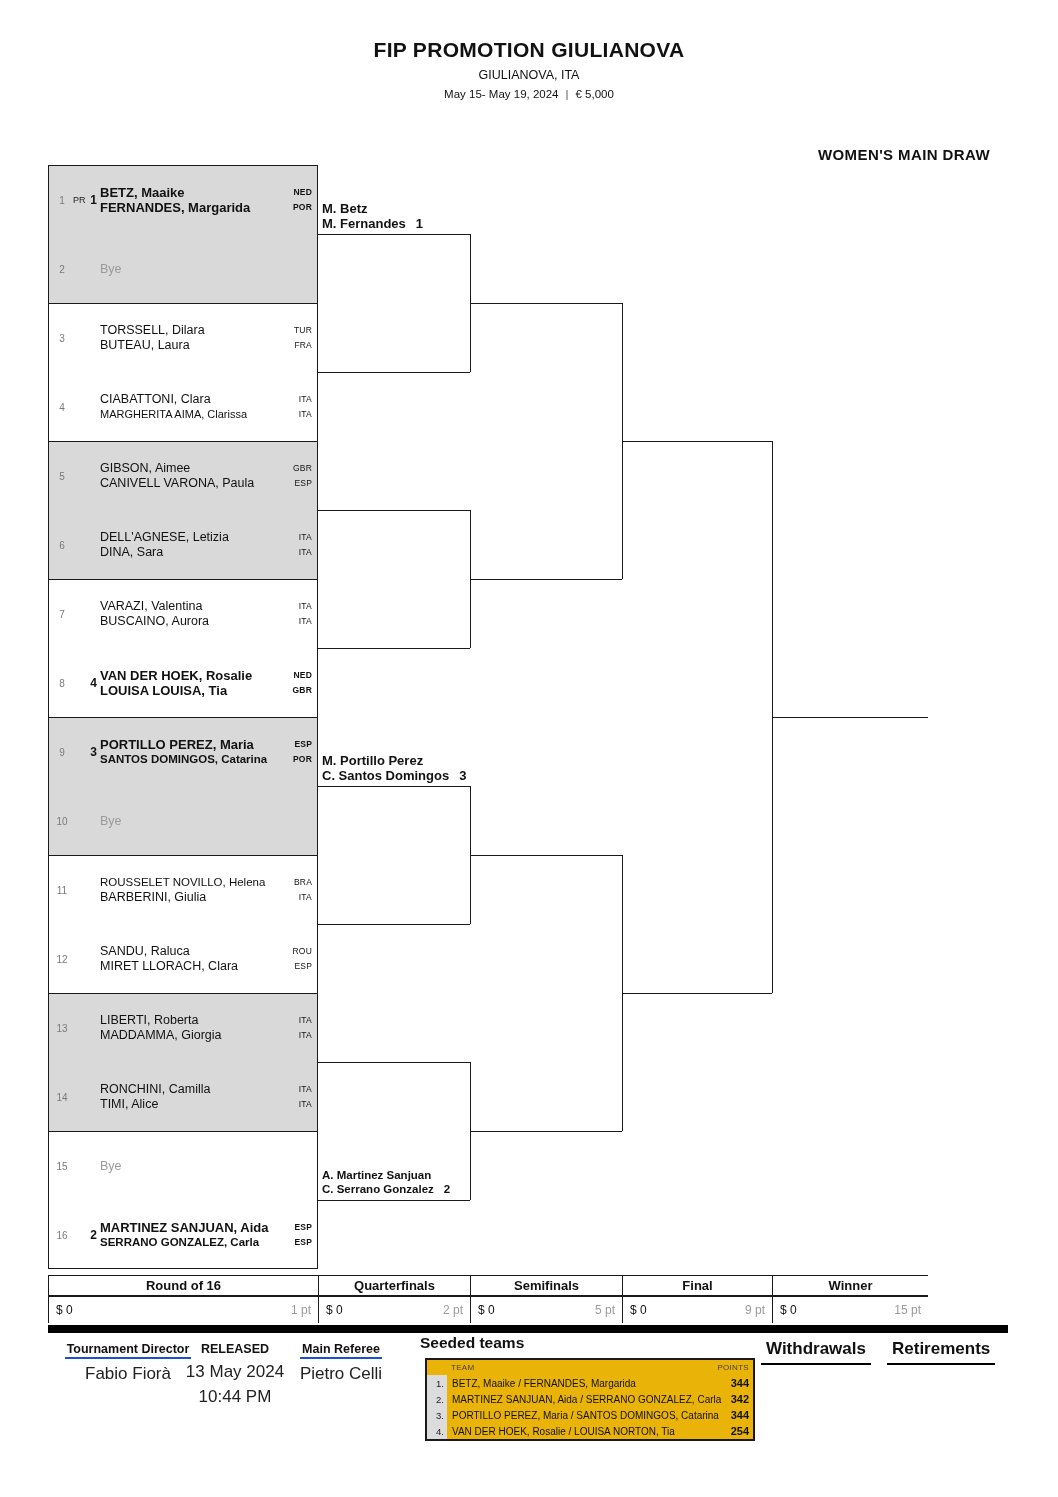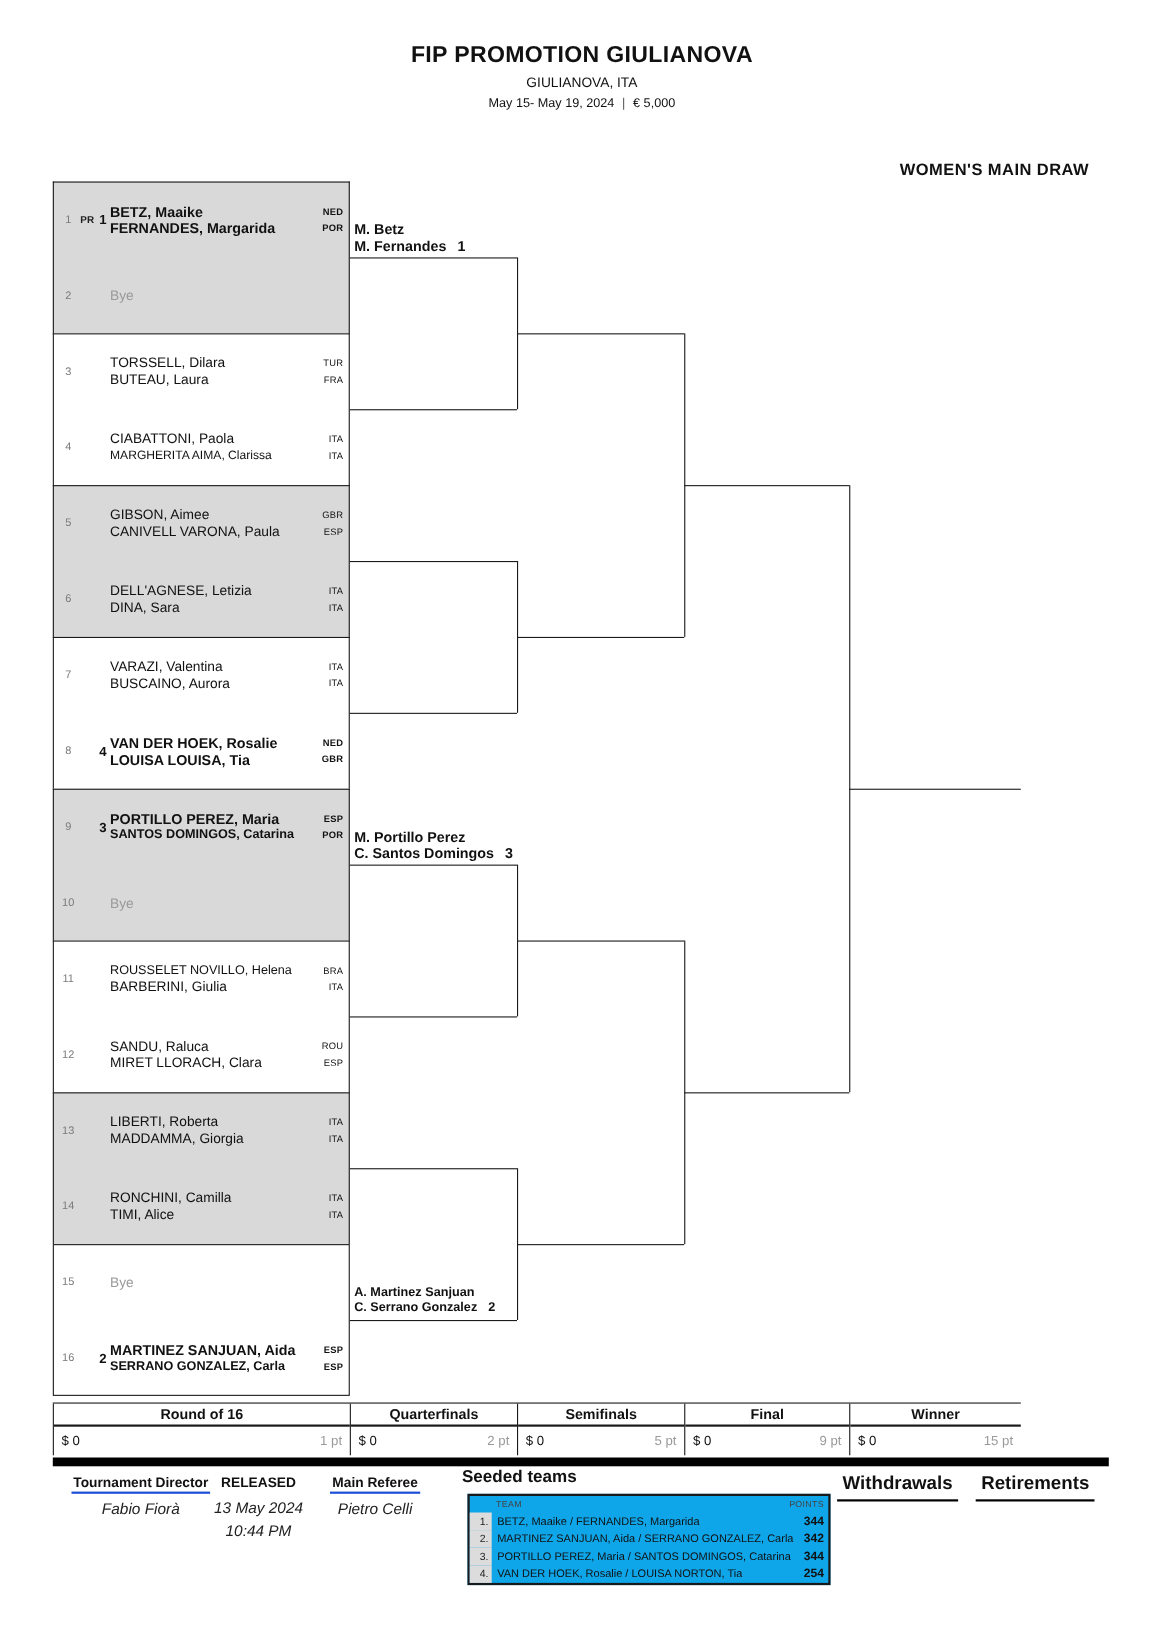--- a/index.html
+++ b/index.html
@@ -19,21 +19,21 @@
   .block { position:absolute; left:48px; width:270px; height:138px;
            border-left:1px solid #1a1a1a; border-right:1px solid #1a1a1a; border-top:1px solid #1a1a1a; }
   .block.gray { background:#d9d9d9; }
   .block.last { border-bottom:1px solid #1a1a1a; }
 
   
   .entry { position:absolute; left:48px; width:270px; height:69px; display:flex; align-items:center; }
   .pos   { position:absolute; left:6px; top:50%; transform:translateY(-50%);
            width:16px; text-align:center; font-size:10px; color:#7a7a7a; }
   .prtag { position:absolute; left:25px; top:50%; transform:translateY(-50%);
-           font-size:9px; font-weight:bold; color:#222; }
+           font-size:9px; font-weight:normal; color:#222; }
   .seed  { position:absolute; left:34px; top:50%; transform:translateY(-50%);
            width:15px; text-align:right; font-size:12px; font-weight:bold; color:#111; }
   .names { flex:1; margin-left:52px; margin-right:6px; }
   .nline { display:flex; justify-content:space-between; align-items:center; height:15px; }
   .nm    { font-size:12.5px; white-space:nowrap; }
   .cc    { font-size:8.5px; letter-spacing:.2px; }
   .entry.bold .nm { font-weight:bold; font-size:13px; }
   .entry.bold .cc { font-weight:bold; }
   .byetxt { margin-left:52px; font-size:12.5px; color:#9a9a9a; }
 
@@ -62,25 +62,25 @@
   .bar { position:absolute; left:48px; top:1325px; width:960px; height:8px; background:#000; }
 
   
   .fblock { position:absolute; text-align:center; }
   .fb1 { left:58px;  top:1339px; width:140px; }
   .fb2 { left:185px; top:1339px; width:100px; }
   .fb3 { left:284px; top:1339px; width:114px; }
   .flabel { font-weight:bold; font-size:12.5px; display:inline-block;
             border-bottom:2px solid #1d4ed8; padding:0 2px 1px; }
   .flabel.nound { border-bottom:none; }
-  .fval { font-size:14px; margin-top:5px; color:#222;font-style:italic; }
+  .fval { font-size:17px; margin-top:5px; color:#222; }
 
   
   .steams-title { position:absolute; left:420px; top:1334px; font-size:15.5px; font-weight:bold; }
-  .stable { position:absolute; left:425px; top:1358px; width:330px; border:2px solid #1a1a1a; background:#0ea5e9; }
+  .stable { position:absolute; left:425px; top:1358px; width:330px; border:2px solid #1a1a1a; background:#eab308; }
   .sthead { display:flex; height:15px; align-items:center; font-size:8px; color:#444; letter-spacing:.3px; }
   .sthead .th-team { margin-left:24px; }
   .sthead .th-points { margin-left:auto; margin-right:4px; }
   .strow { display:flex; height:16px; align-items:center; font-size:10px; }
   .snum { width:20px; height:100%; background:#dcdcdc; display:flex; align-items:center;
           justify-content:flex-end; padding-right:3px; font-size:9.5px; color:#222; }
   .steam { margin-left:5px; white-space:nowrap; }
   .spts { margin-left:auto; margin-right:4px; font-weight:bold; font-size:11px; }
 
   .wrlab { position:absolute; top:1339px; font-weight:bold; font-size:17px;
@@ -141,21 +141,21 @@
           <span class="nm">BUTEAU, Laura</span>
           <span class="cc">FRA</span>
         </div>
     </div>
   </div>
 
   <div class="entry" style="top:372px">
     <span class="pos">4</span>
     <div class="names">
       <div class="nline">
-          <span class="nm">CIABATTONI, Paola</span>
+          <span class="nm">CIABATTONI, Clara</span>
           <span class="cc">ITA</span>
         </div>
       <div class="nline">
           <span class="nm" style="font-size:11px">MARGHERITA AIMA, Clarissa</span>
           <span class="cc">ITA</span>
         </div>
     </div>
   </div>
 
   <div class="entry" style="top:441px">

